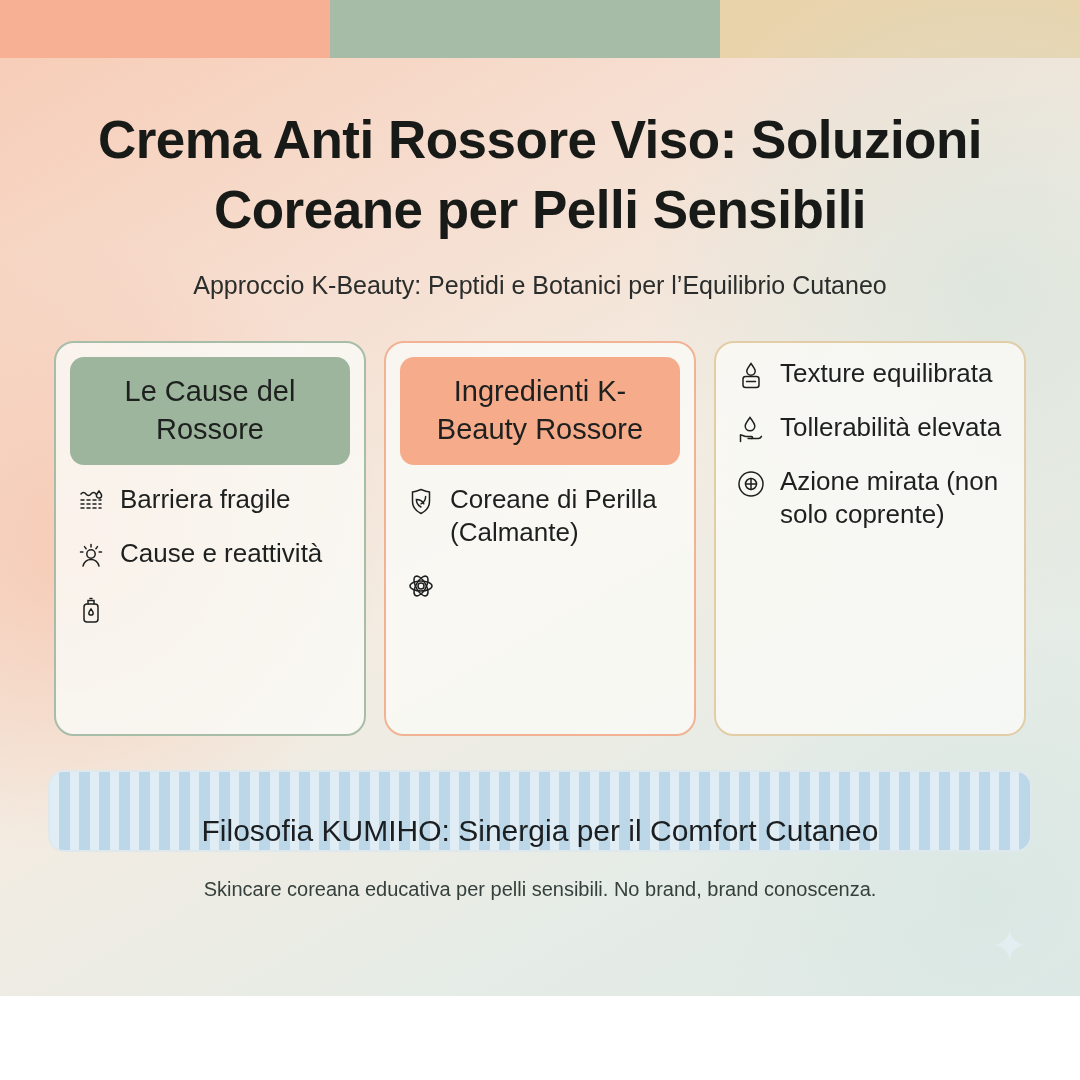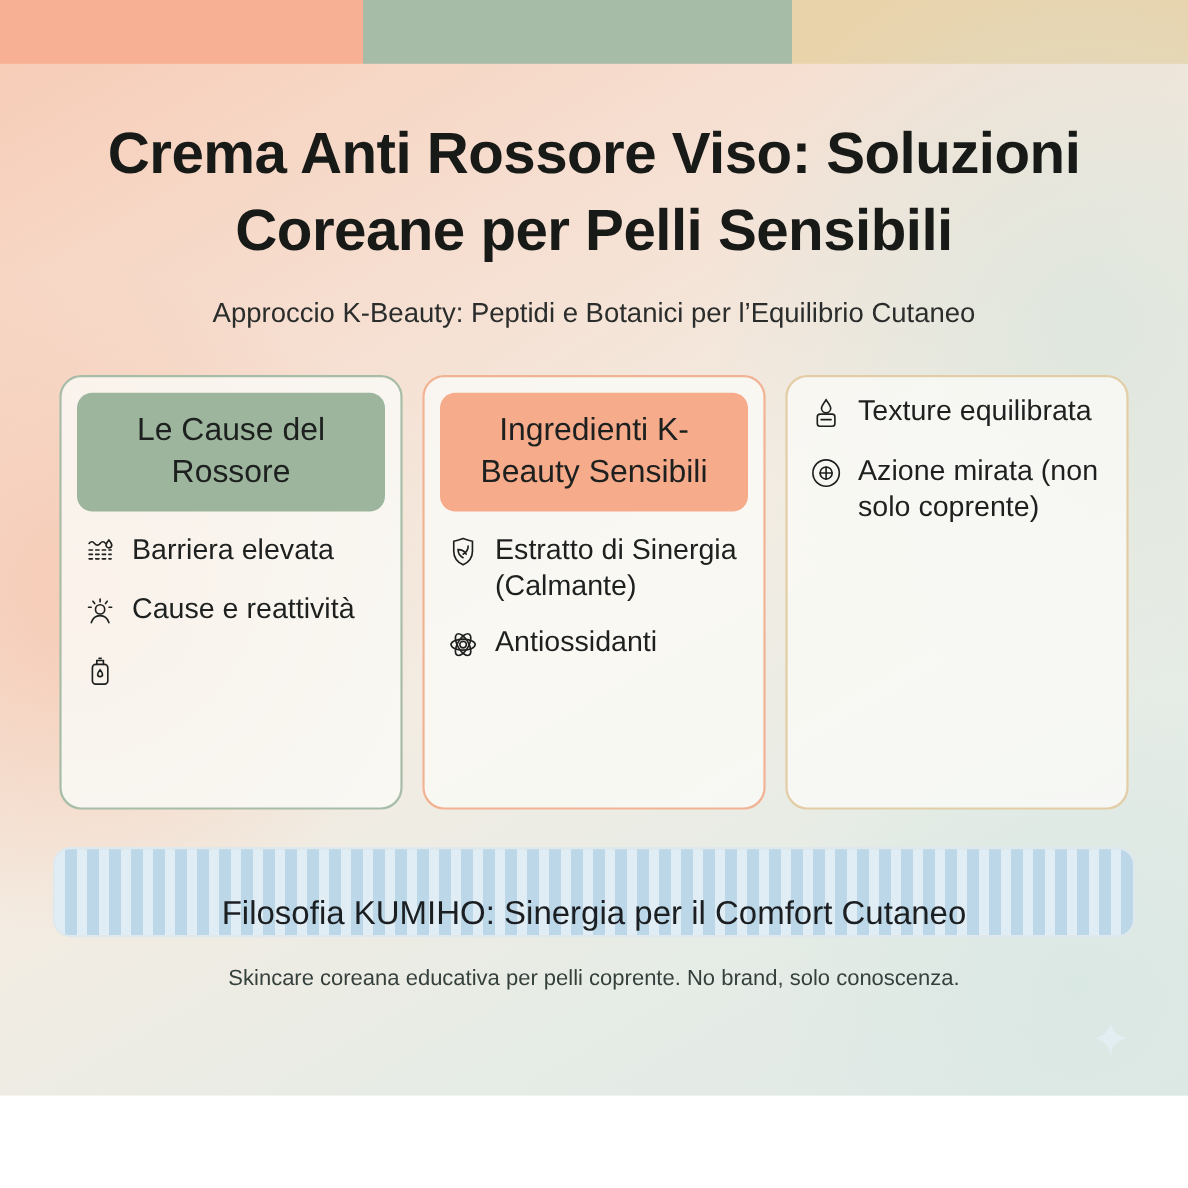--- a/index.html
+++ b/index.html
@@ -206,21 +206,21 @@
           <li>
             <span class="ico">
               <svg viewBox="0 0 34 34" width="34" height="34" fill="none" stroke="#1d201e" stroke-width="1.5" stroke-linecap="round">
                 <path d="M7 9c1.5-2 3.5-2 5 0s3.5 2 5 0 3.5-2 5 0"></path>
                 <path d="M7 15h20" stroke-dasharray="3 3"></path>
                 <path d="M7 19h20" stroke-dasharray="3 3"></path>
                 <path d="M7 23h20" stroke-dasharray="3 3"></path>
                 <path d="M25 6c1.6 2 2.6 3.2 2.6 4.4a2.6 2.6 0 0 1-5.2 0C22.4 9.2 23.4 8 25 6z"></path>
               </svg>
             </span>
-            <span class="txt">Barriera elevata</span>
+            <span class="txt">Barriera fragile</span>
           </li>
           <li>
             <span class="ico">
               <svg viewBox="0 0 34 34" width="34" height="34" fill="none" stroke="#1d201e" stroke-width="1.5" stroke-linecap="round">
                 <circle cx="17" cy="15" r="4.2"></circle>
                 <path d="M9 27c1.3-4.2 4.3-6.4 8-6.4s6.7 2.2 8 6.4"></path>
                 <path d="M17 5.5v2.6M10.5 7.6l1.6 2.1M23.5 7.6l-1.6 2.1M6.5 13h2.4M27.5 13h-2.4"></path>
               </svg>
             </span>
             <span class="txt">Cause e reattività</span>
@@ -232,76 +232,86 @@
                 <path d="M14 11V7.5h6V11"></path>
                 <path d="M16 5.5h2"></path>
                 <path d="M17 16c1.4 1.9 2.2 2.9 2.2 3.9a2.2 2.2 0 0 1-4.4 0c0-1 .8-2 2.2-3.9z"></path>
               </svg>
             </span>
           </li>
         </ul>
       </div>
 
       <div class="card c2">
-        <div class="card-head">Ingredienti K-Beauty Sensibili</div>
+        <div class="card-head">Ingredienti K-Beauty Rossore</div>
         <ul class="items">
           <li>
             <span class="ico">
               <svg viewBox="0 0 34 34" width="34" height="34" fill="none" stroke="#1d201e" stroke-width="1.5" stroke-linecap="round">
                 <path d="M17 4.5c5.5 2 8.5 2.6 8.5 2.6v9c0 6.2-4.3 10.4-8.5 12.4-4.2-2-8.5-6.2-8.5-12.4v-9S11.5 6.5 17 4.5z"></path>
                 <path d="M17 22c-3.2-1.6-4.6-4.6-4.6-7.4 3 0 6 1.4 7.4 4.2"></path>
                 <path d="M21.6 11.4c0 2.8-1.4 5.8-4.6 7.4"></path>
               </svg>
             </span>
-            <span class="txt">Estratto di Sinergia (Calmante)</span>
+            <span class="txt">Coreane di Perilla (Calmante)</span>
           </li>
           <li>
             <span class="ico">
               <svg viewBox="0 0 34 34" width="34" height="34" fill="none" stroke="#1d201e" stroke-width="1.5" stroke-linecap="round">
                 <circle cx="17" cy="17" r="3"></circle>
                 <ellipse cx="17" cy="17" rx="11" ry="5"></ellipse>
                 <ellipse cx="17" cy="17" rx="11" ry="5" transform="rotate(60 17 17)"></ellipse>
                 <ellipse cx="17" cy="17" rx="11" ry="5" transform="rotate(120 17 17)"></ellipse>
               </svg>
             </span>
-            <span class="txt">Antiossidanti</span>
           </li>
         </ul>
       </div>
 
       <div class="card c3">
         <ul class="items">
           <li>
             <span class="ico">
               <svg viewBox="0 0 34 34" width="34" height="34" fill="none" stroke="#1d201e" stroke-width="1.5" stroke-linecap="round">
                 <path d="M17 4.5c2.6 3.6 4.2 5.6 4.2 7.6a4.2 4.2 0 0 1-8.4 0c0-2 1.6-4 4.2-7.6z"></path>
                 <rect x="9" y="17.5" width="16" height="11" rx="2.5"></rect>
                 <path d="M12.5 22.5h9"></path>
               </svg>
             </span>
             <span class="txt">Texture equilibrata</span>
           </li>
           <li>
             <span class="ico">
               <svg viewBox="0 0 34 34" width="34" height="34" fill="none" stroke="#1d201e" stroke-width="1.5" stroke-linecap="round">
+                <path d="M16 4.5c3 4 4.8 6.3 4.8 8.5a4.8 4.8 0 0 1-9.6 0c0-2.2 1.8-4.5 4.8-8.5z"></path>
+                <path d="M6.5 22c2.2 0 3.6 1.4 5.4 1.4h5.6c1.4 0 1.4 2.2 0 2.2h-3.4"></path>
+                <path d="M6.5 22v6.5"></path>
+                <path d="M17.5 25.6h6.8c1.6 0 2.6-1 3.2-2.2"></path>
+              </svg>
+            </span>
+            <span class="txt">Tollerabilità elevata</span>
+          </li>
+          <li>
+            <span class="ico">
+              <svg viewBox="0 0 34 34" width="34" height="34" fill="none" stroke="#1d201e" stroke-width="1.5" stroke-linecap="round">
                 <circle cx="17" cy="17" r="12"></circle>
                 <circle cx="17" cy="17" r="5.5"></circle>
                 <path d="M17 11.5v11M11.5 17h11"></path>
               </svg>
             </span>
             <span class="txt">Azione mirata (non solo coprente)</span>
           </li>
         </ul>
       </div>
 
     </div>
 
     <div class="banner">
       <div class="banner-text">Filosofia KUMIHO: Sinergia per il Comfort Cutaneo</div>
     </div>
 
-    <div class="footnote">Skincare coreana educativa per pelli coprente. No brand, solo conoscenza.</div>
+    <div class="footnote">Skincare coreana educativa per pelli sensibili. No brand, brand conoscenza.</div>
 
   </div>
 
   <div class="sparkle">✦</div>
 
 </div>
 
 </body></html>

